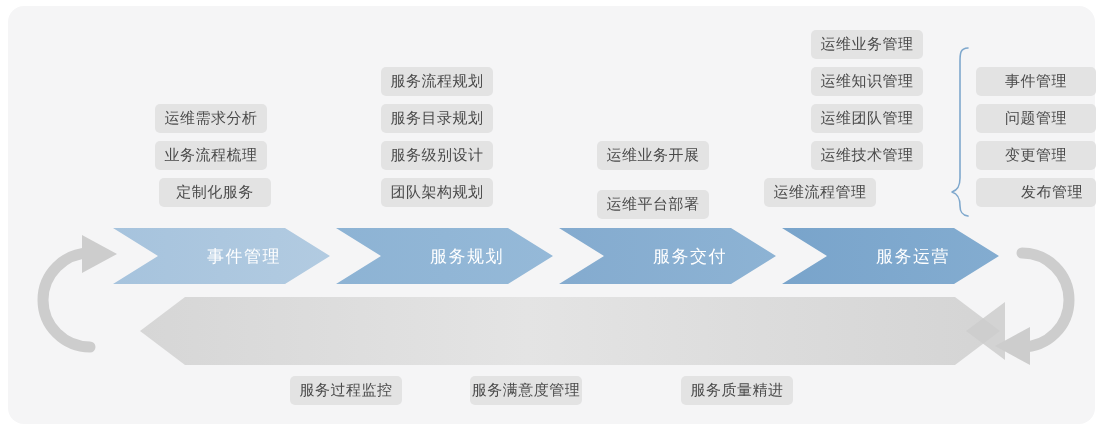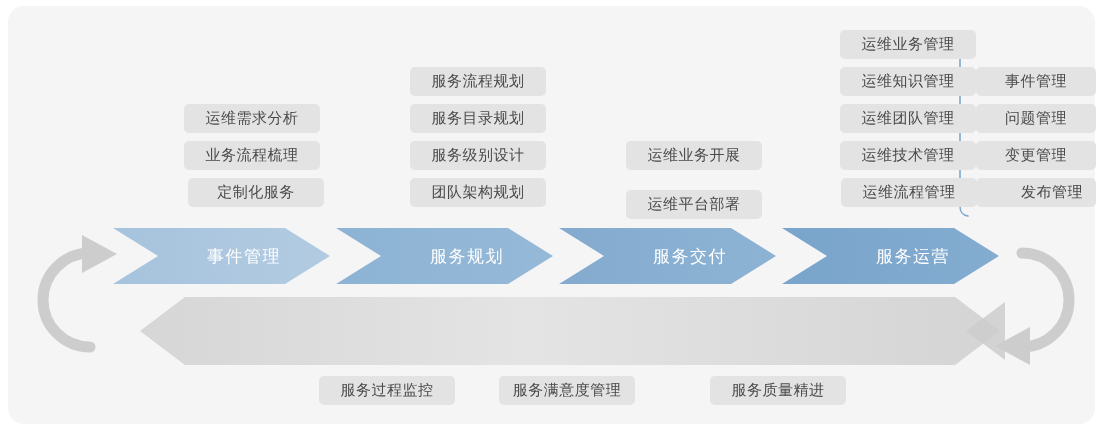--- a/index.html
+++ b/index.html
@@ -36,21 +36,21 @@
     font-size: 15px;
     line-height: 1;
     display: flex;
     align-items: center;
     justify-content: center;
     height: 29px;
     letter-spacing: 0.5px;
     white-space: nowrap;
     box-sizing: border-box;
   }
-  .chip.w6 { width: 136px; margin-left: 29px; }
+  .chip.w6 { width: 112px; }
   .chip.w5 { width: 120px; }
   .chev-label {
     position: absolute;
     color: #ffffff;
     font-size: 17px;
     letter-spacing: 1.5px;
     white-space: nowrap;
     text-align: center;
     height: 20px;
     line-height: 20px;
@@ -145,21 +145,21 @@
   <div class="chip w6" style="left:381px;top:141px;">服务级别设计</div>
   <div class="chip w6" style="left:381px;top:178px;">团队架构规划</div>
 
   <div class="chip w6" style="left:597px;top:141px;">运维业务开展</div>
   <div class="chip w6" style="left:597px;top:190px;text-align:center;">运维平台部署</div>
 
   <div class="chip w6" style="left:811px;top:30px;">运维业务管理</div>
   <div class="chip w6" style="left:811px;top:67px;">运维知识管理</div>
   <div class="chip w6" style="left:811px;top:104px;">运维团队管理</div>
   <div class="chip w6" style="left:811px;top:141px;">运维技术管理</div>
-  <div class="chip w6" style="left:812px;top:178px;">运维流程管理</div>
+  <div class="chip w6" style="left:764px;top:178px;">运维流程管理</div>
 
   <div class="chip w5" style="left:976px;top:67px;">事件管理</div>
   <div class="chip w5" style="left:976px;top:104px;">问题管理</div>
   <div class="chip w5" style="left:976px;top:141px;">变更管理</div>
   <div class="chip w5" style="left:976px;top:178px;padding-left:32px;">发布管理</div>
 
 
   <div class="chip w6" style="left:290px;top:376px;">服务过程监控</div>
   <div class="chip w6" style="left:470px;top:376px;">服务满意度管理</div>
   <div class="chip w6" style="left:681px;top:376px;">服务质量精进</div>

